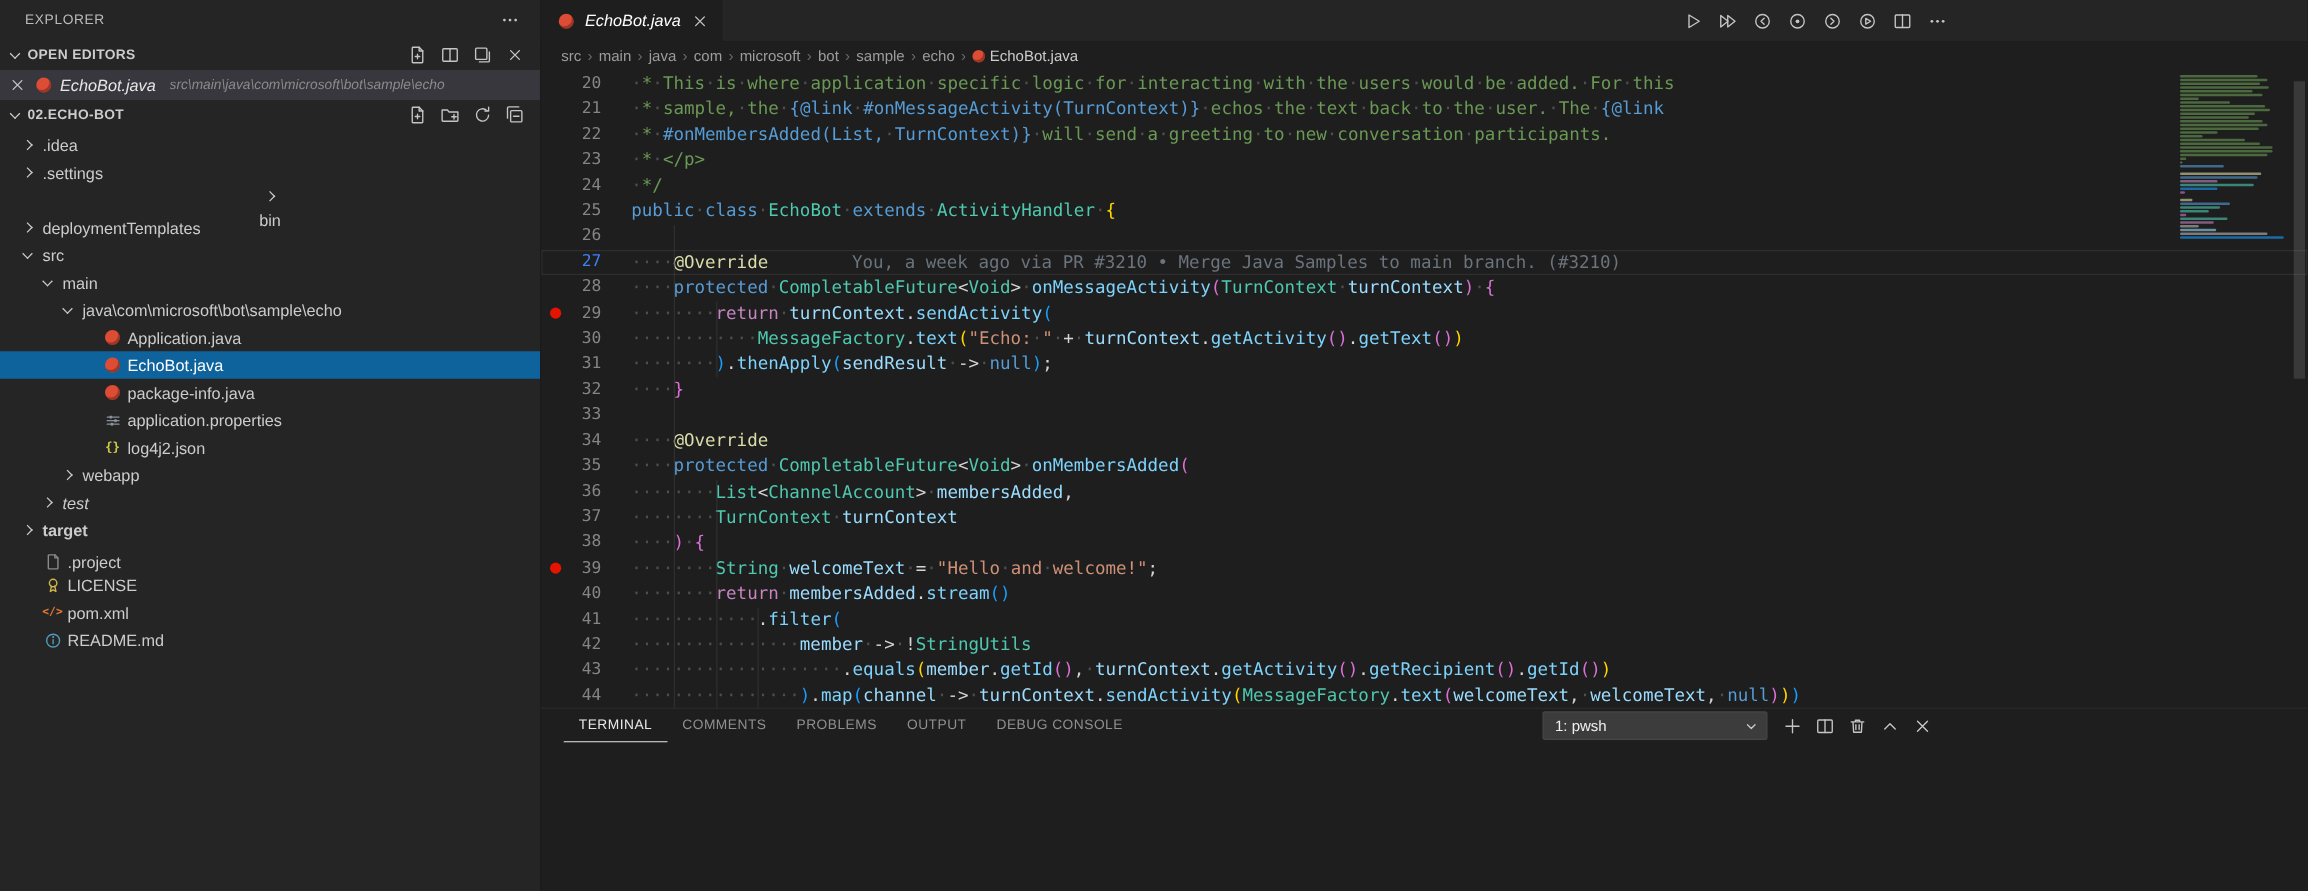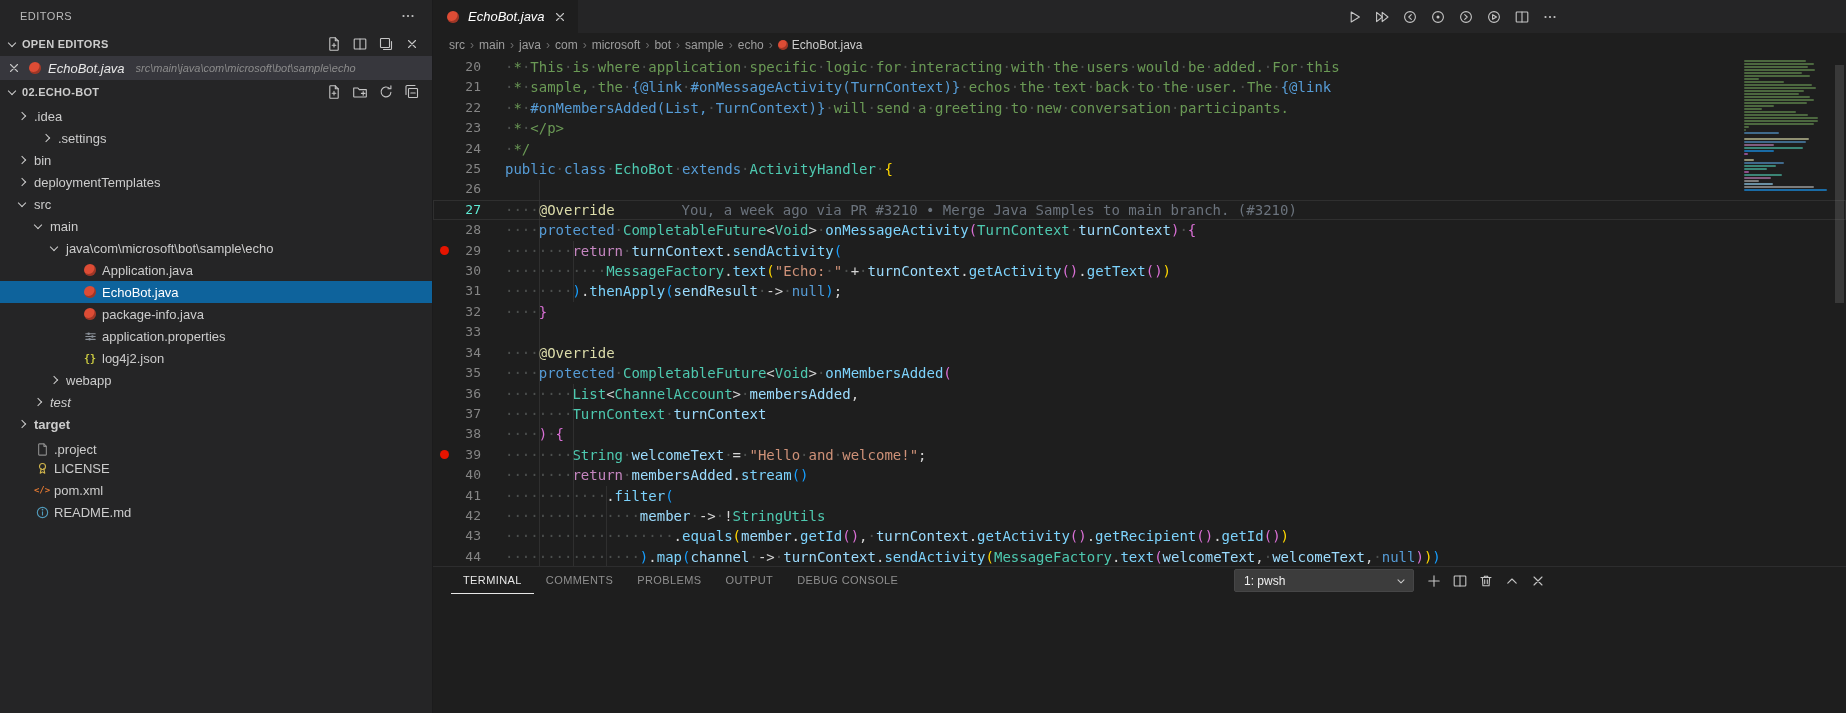--- a/index.html
+++ b/index.html
@@ -44,21 +44,21 @@
 
   .breadcrumbs { height:24px; display:flex; align-items:center; padding:0 16px; font-size:12px; color:#9d9d9d; background:#1e1e1e; gap:2px; }
   .bc-item { display:flex; align-items:center; gap:4px; }
   .bc-item.last { color:#cccccc; }
   .bc-sep { color:#6a6a6a; margin:0 3px; font-size:12px; }
 
   
   .editor { position:relative; height:509px; background:#1e1e1e; overflow:hidden; }
   .code-line { display:flex; height:20.42px; line-height:20.42px; font-family:"DejaVu Sans Mono",monospace; font-size:14px; white-space:pre; }
   .code-line.current { outline:1px solid #2f2f2f; outline-offset:-1px; }
-  .code-line.current .ln-col { color:#5eead4; }
+  .code-line.current .ln-col { color:#3b82f6; }
   .bp-col { width:22px; flex:none; display:flex; align-items:center; justify-content:center; }
   .bp-dot { width:9px; height:9px; border-radius:50%; background:#E51400; }
   .ln-col { width:26px; flex:none; text-align:right; color:#858585; font-size:13px; }
   .gap-col { width:24px; flex:none; }
   .lc { flex:1; min-width:0; overflow:hidden; }
   .tk.cm{color:#6A9955} .tk.doc{color:#569CD6} .tk.kw{color:#569CD6} .tk.ctrl{color:#C586C0}
   .tk.cls{color:#4EC9B0} .tk.fn{color:#7dd3fc} .tk.v{color:#9CDCFE} .tk.str{color:#CE9178}
   .tk.pl{color:#D4D4D4} .tk.b1{color:#FFD700} .tk.b2{color:#DA70D6} .tk.b3{color:#179FFF} .tk.ann{color:#DCDCAA}
   .ws { color:rgba(170,180,175,.33); }
   .tk.blame { color:#6b737d; margin-left:67px; }
@@ -77,21 +77,21 @@
     display:flex; align-items:center; justify-content:space-between; padding:0 4px 0 9px; font-size:12px; color:#f0f0f0; }
   .terminal-area { flex:1; background:#1e1e1e; }
 </style>
 </head>
 <body>
 
 <div class="app">
 
   <aside class="sidebar">
     <div class="sb-top">
-      <span class="sb-title">EDITORS</span>
+      <span class="sb-title">EXPLORER</span>
       <span id="explorer-actions" class="actions">
           <span class="ico">
             <svg viewBox="0 0 16 16">
               <circle cx="3.5" cy="8" r="1.1" fill="#c5c5c5" stroke="none"></circle>
               <circle cx="8" cy="8" r="1.1" fill="#c5c5c5" stroke="none"></circle>
               <circle cx="12.5" cy="8" r="1.1" fill="#c5c5c5" stroke="none"></circle>
             </svg>
           </span>
         </span>
     </div>
@@ -171,25 +171,25 @@
             </svg>
           </span>
         </span>
     </div>
 
     <div id="tree" class="tree">
         <div class="trow" style="padding-left: 14px; align-items: center;">
           <span class="chevron"></span>
           <span class="tlabel">.idea</span>
         </div>
-        <div class="trow" style="padding-left: 14px; margin-left: 24px;">
+        <div class="trow" style="padding-left: 14px;">
           <span class="chevron"></span>
           <span class="tlabel">.settings</span>
         </div>
-        <div class="trow" style="padding-left: 14px;">
+        <div class="trow" style="padding-left: 0; flex-direction: column;">
           <span class="chevron"></span>
           <span class="tlabel">bin</span>
         </div>
         <div class="trow" style="padding-left: 14px;">
           <span class="chevron"></span>
           <span class="tlabel">deploymentTemplates</span>
         </div>
         <div class="trow" style="padding-left: 14px;">
           <span class="chevron down"></span>
           <span class="tlabel">src</span>

